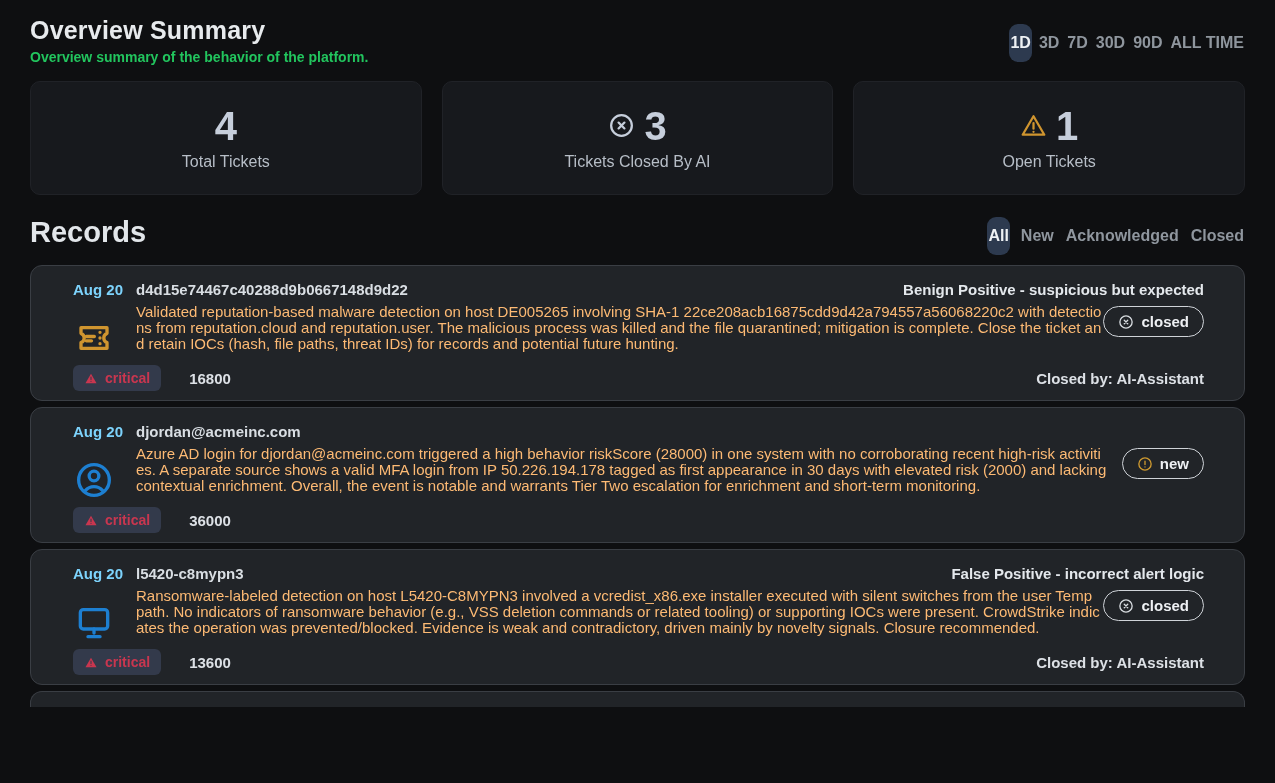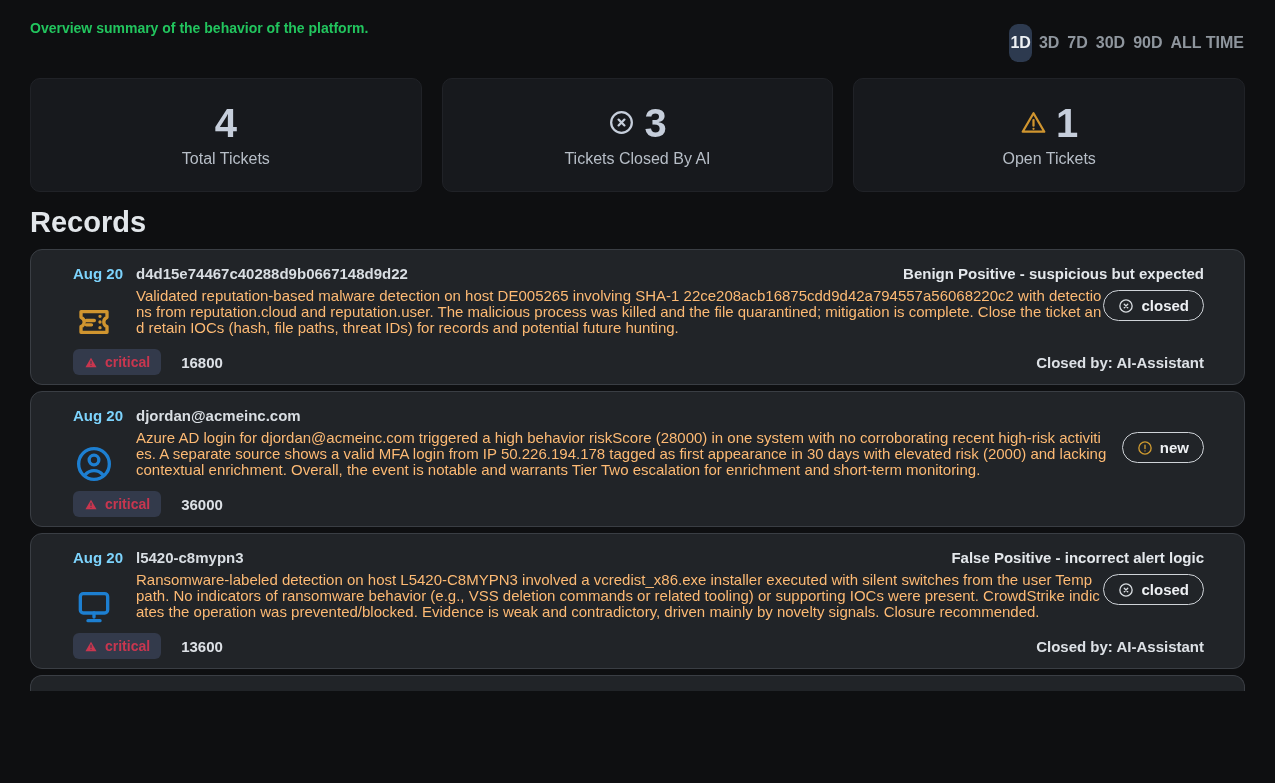--- a/index.html
+++ b/index.html
@@ -67,36 +67,37 @@
   .r-status-icon svg { width: 16px; height: 16px; }
   .r-status-label { font-size: 15px; font-weight: 700; color: #eef0f3; }
   .r3 { display: flex; align-items: center; margin-top: 8px; height: 24px; }
   .r-sev {
     display: inline-flex; align-items: center; gap: 7px;
     background: #333a4b; border-radius: 6px; padding: 5px 11px;
   }
   .r-sev-icon { display: inline-flex; }
   .r-sev-icon svg { width: 14px; height: 13px; }
   .r-sev-label { font-size: 14px; color: #c9364f; font-weight: 600; }
-  .r-score { margin-left: 20px; font-size: 15px; font-weight: 700; color: #dde1e6; }
+  .r-score { margin-left: 28px; font-size: 15px; font-weight: 700; color: #dde1e6; }
   .r-closedby { margin-left: auto; font-size: 15px; font-weight: 700; color: #dde1e6; }
   
   .partial-card {
     margin-top: 6px; height: 16px;
     background: #212428; border: 1px solid #3a3e44; border-bottom: none;
     border-radius: 12px 12px 0 0;
   }
 </style>
 </head>
 <body>
 
 <div class="page">
 
   <div class="topbar">
     <div class="topbar-left">
+      <h1>Overview Summary</h1>
       <p>Overview summary of the behavior of the platform.</p>
     </div>
     <div class="time-tabs" id="time-tabs">
         <button class="tab active">1D</button>
         <button class="tab">3D</button>
         <button class="tab">7D</button>
         <button class="tab">30D</button>
         <button class="tab">90D</button>
         <button class="tab">ALL TIME</button>
       </div>
@@ -132,20 +133,26 @@
             </svg>
           </span>
       <span class="stat-value">1</span>
     </div>
     <div class="stat-label">Open Tickets</div>
   </div>
     </div>
 
   <div class="records-head">
     <h2>Records</h2>
+    <div class="time-tabs filter-tabs" id="filter-tabs">
+        <button class="tab active">All</button>
+        <button class="tab">New</button>
+        <button class="tab">Acknowledged</button>
+        <button class="tab">Closed</button>
+      </div>
   </div>
 
   <div class="record-list" id="record-list">
       <div class="record-card">
     <div class="r1">
       <span class="r-date">Aug 20</span>
       <span class="r-title">d4d15e74467c40288d9b0667148d9d22</span>
       <span class="r-triage">Benign Positive - suspicious but expected</span>
     </div>
     <div class="r2">

